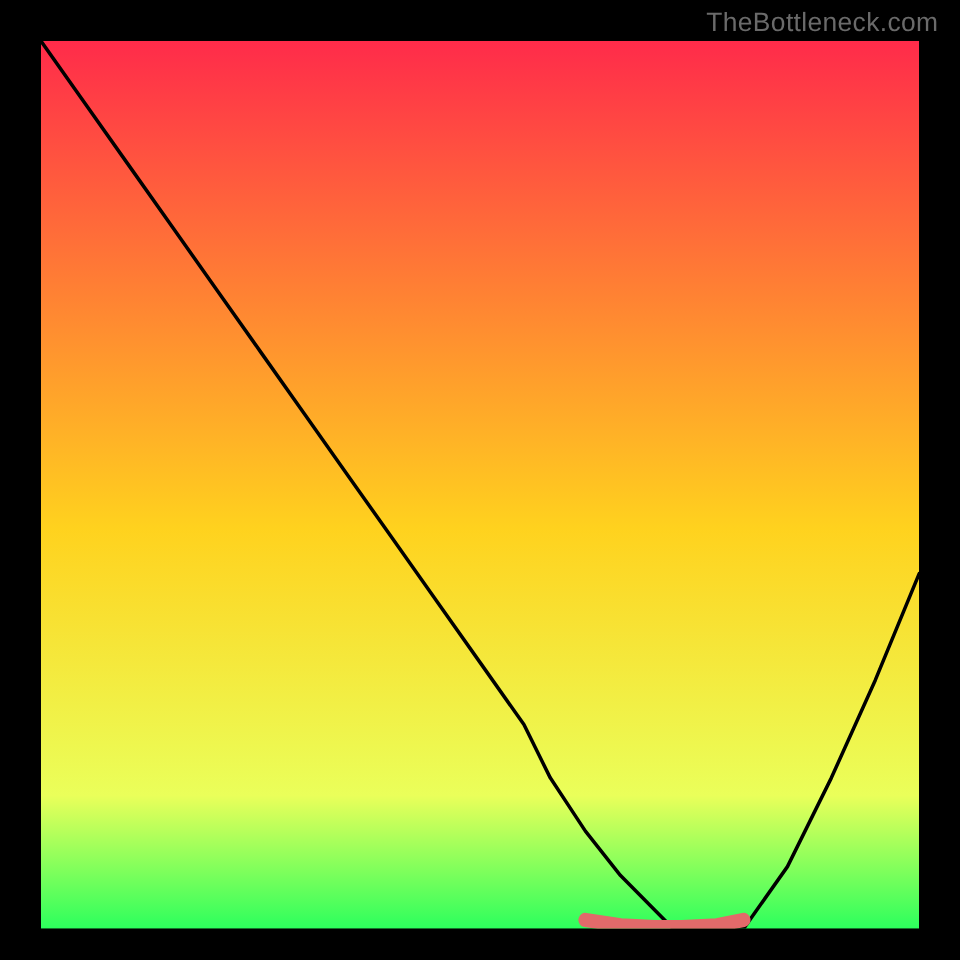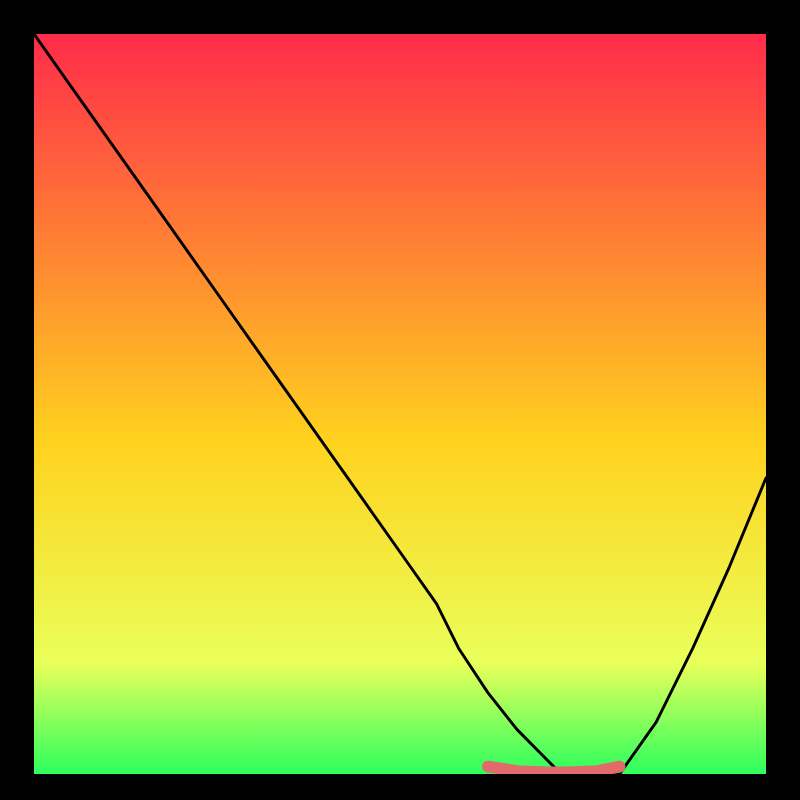--- a/index.html
+++ b/index.html
@@ -50,13 +50,14 @@
           <stop id="g2" offset="85%" stop-color="#eaff5a"></stop>
           <stop id="g3" offset="100%" stop-color="#2cff5d"></stop>
         </linearGradient>
       </defs>
       <rect x="0" y="0" width="100" height="100" fill="url(#bg-grad)"></rect>
       <path id="curve-main" fill="none" stroke-width="0.4" stroke-linecap="round" stroke-linejoin="round" d="M0 0 L5 7 L10 14 L15 21 L20 28 L25 35 L30 42 L35 49 L40 56 L45 63 L50 70 L55 77 L58 83 L62 89 L66 94 L70 98 L72 100 L76 100 L80 100 L85 93 L90 83 L95 72 L100 60" stroke="#000000"></path>
       <path id="curve-accent" fill="none" stroke-width="1.6" stroke-linecap="round" stroke-linejoin="round" d="M62 99 L66 99.6 L70 99.8 L73 99.8 L77 99.6 L80 99" stroke="#e26a6a"></path>
     </svg>
   </div>
 
+  <div class="watermark">TheBottleneck.com</div>
 </div>
 
 </body></html>

